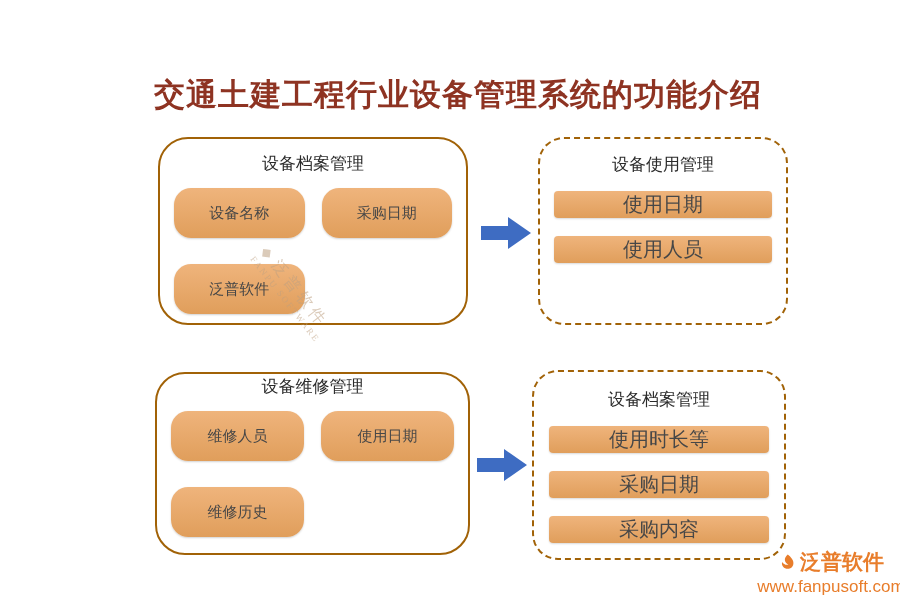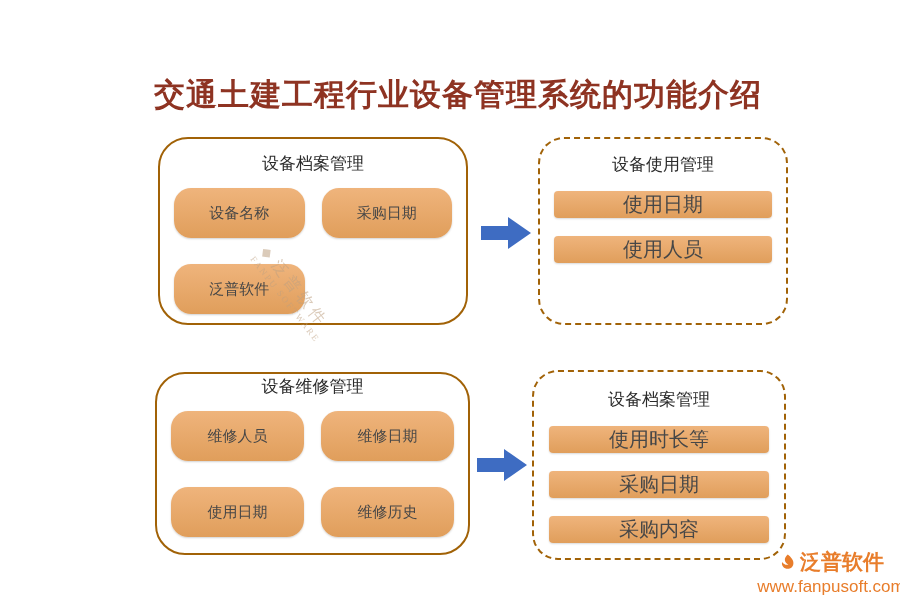--- a/index.html
+++ b/index.html
@@ -154,21 +154,20 @@
     <div class="stack">
       <div class="slim-btn">使用日期</div>
       <div class="slim-btn">使用人员</div>
     </div>
   </div>
 
   <div class="panel solid panel-repair">
     <div class="panel-title">设备维修管理</div>
     <div class="grid2">
       <div class="big-btn">维修人员</div>
-      <div class="big-btn">维修日期</div>
       <div class="big-btn">使用日期</div>
       <div class="big-btn">维修历史</div>
     </div>
   </div>
 
   <svg class="arrow arrow-bottom" width="52" height="36" viewBox="0 0 52 36">
     <polygon points="0,11 27,11 27,2 50,18 27,34 27,25 0,25" fill="#3E6CC2"></polygon>
   </svg>
 
   <div class="panel dashed panel-purchase">

